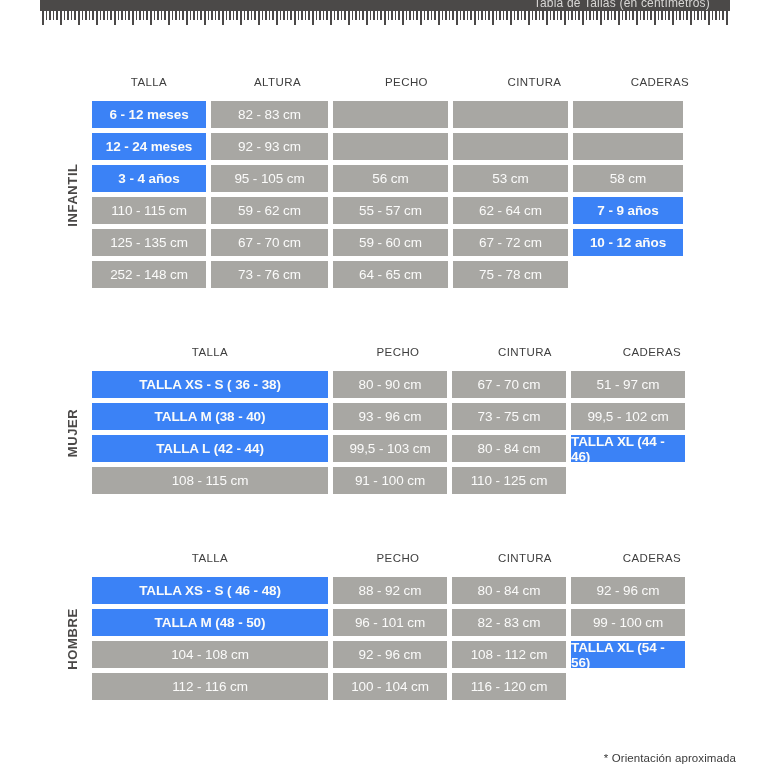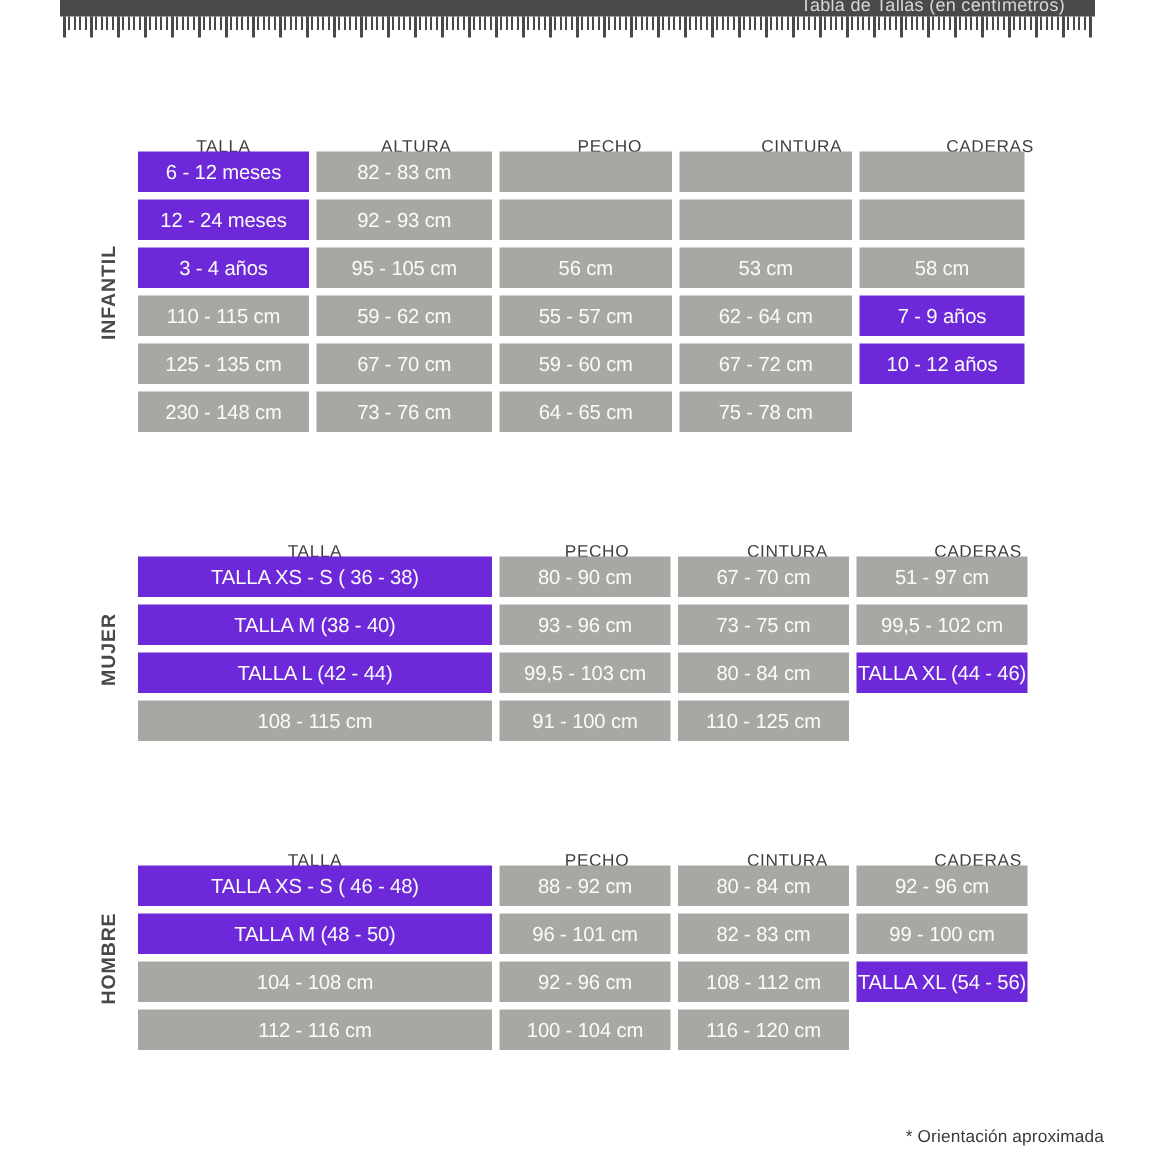--- a/index.html
+++ b/index.html
@@ -29,31 +29,31 @@
     background-repeat:no-repeat;
   }
   
   .tsec{position:absolute;left:0;width:770px;}
   .grid{
     position:absolute;left:92px;
     display:grid;column-gap:5px;row-gap:5px;
   }
   .cols-5{grid-template-columns:114px 117px 115px 115px 110px;}
   .cols-4{grid-template-columns:236px 114px 114px 114px;}
-  .thead{top:16px;gap:13px;}
+  .thead{top:0;gap:13px;}
   .tbody{top:26px;}
   .hcell{
     height:14px;display:flex;align-items:center;justify-content:center;
     font-size:11.5px;color:#3e3e3e;letter-spacing:0.4px;
   }
   .cell{
     height:27px;display:flex;align-items:center;justify-content:center;
     font-size:13.5px;letter-spacing:-0.1px;color:#fbfbfa;
   }
-  .cell.dark{background:#6d28d9;}
+  .cell.dark{background:#3b82f6;font-weight:bold;}
   .cell.light{background:#a8a7a3;}
   .glabel{
     position:absolute;left:72px;
     transform:translate(-50%,-50%) rotate(-90deg);
     transform-origin:center;
     font-size:13px;font-weight:700;letter-spacing:0.6px;color:#4a4847;
     white-space:nowrap;
   }
   .footnote{
     position:absolute;right:34px;top:752px;
@@ -99,21 +99,21 @@
           <div class="cell light">110 - 115 cm</div>
           <div class="cell light">59 - 62 cm</div>
           <div class="cell light">55 - 57 cm</div>
           <div class="cell light">62 - 64 cm</div>
           <div class="cell dark">7 - 9 años</div>
           <div class="cell light">125 - 135 cm</div>
           <div class="cell light">67 - 70 cm</div>
           <div class="cell light">59 - 60 cm</div>
           <div class="cell light">67 - 72 cm</div>
           <div class="cell dark">10 - 12 años</div>
-          <div class="cell light">230 - 148 cm</div>
+          <div class="cell light">252 - 148 cm</div>
           <div class="cell light">73 - 76 cm</div>
           <div class="cell light">64 - 65 cm</div>
           <div class="cell light">75 - 78 cm</div>
         </div>
       </section>
       <section class="tsec" style="top: 345px;">
         <div class="glabel" style="top: 87.5px;">MUJER</div>
         <div class="grid thead cols-4">
           <div class="hcell">TALLA</div>
           <div class="hcell">PECHO</div>

